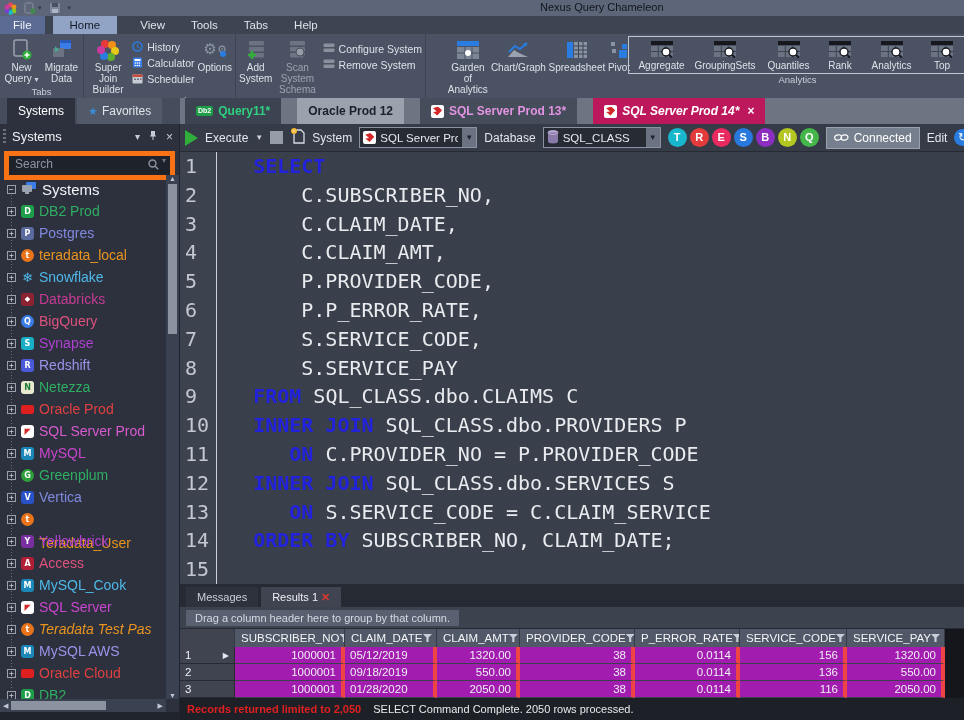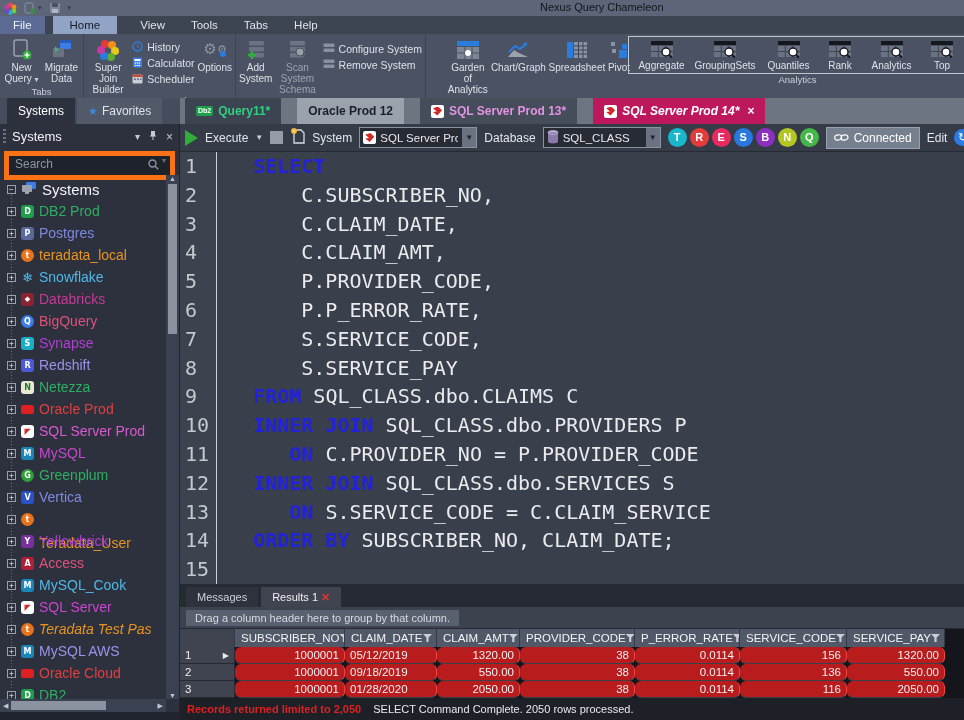--- a/index.html
+++ b/index.html
@@ -120,21 +120,21 @@
   .gpill{background:#596070;color:#d6dae2;font-size:11px;padding:2px 9px;}
   .grid{position:absolute;top:629px;left:180px;width:784px;height:69px;background:#14161c;font-size:11.5px;overflow:hidden;}
   .ghead,.grow{display:grid;grid-template-columns:55px 110px 92px 83px 115px 105px 107px 98px;}
   .ghead{height:18px;}
   .ghc{background:#515968;color:#f2f4f7;display:flex;align-items:center;padding:0 4px 0 6px;border-right:1px solid #343a46;box-sizing:border-box;overflow:hidden;white-space:nowrap;}
   .funnel{margin-left:auto;width:9px;height:8px;background:#c9ced8;clip-path:polygon(0 0,100% 0,62% 45%,62% 100%,38% 100%,38% 45%);flex:none;}
   .corner{background:#3f4450;}
   .grow{height:17px;}
   .grh{background:#3f4450;color:#eef0f4;padding:0 5px;display:flex;align-items:center;border-right:1px solid #262a33;border-bottom:1px solid #262a33;box-sizing:border-box;}
   .rowmark{margin-left:auto;font-size:8px;color:#e6e9ee;}
-  .gdc{background:#b91c1c;color:#eef0f4;display:flex;align-items:center;justify-content:flex-end;padding:0 5px;border-right:1px solid #ef4444;border-bottom:1px solid #3a404c;box-sizing:border-box;white-space:nowrap;overflow:hidden;border-radius:6px;}
+  .gdc{background:#a21caf;color:#eef0f4;display:flex;align-items:center;justify-content:flex-end;padding:0 5px;border-right:4px solid #ef4444;border-bottom:1px solid #3a404c;box-sizing:border-box;white-space:nowrap;overflow:hidden;}
   .gdc.left{justify-content:flex-start;text-align:right;}
 
   
   .statusbar{position:absolute;top:698px;left:180px;width:784px;height:22px;background:#1d2027;display:flex;align-items:center;gap:12px;padding-left:7px;font-size:11px;box-sizing:border-box;}
   .limit{color:#e02020;font-weight:bold;}
   .msg{color:#e8eaee;}
   .blstrip{position:absolute;left:0;top:712px;width:180px;height:8px;background:#20242c;}
 </style>
 </head>
 <body>

